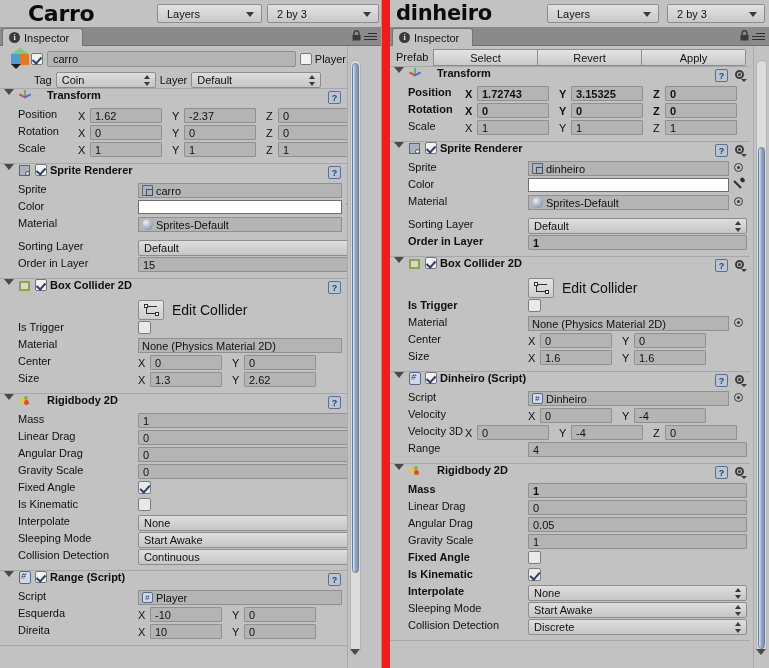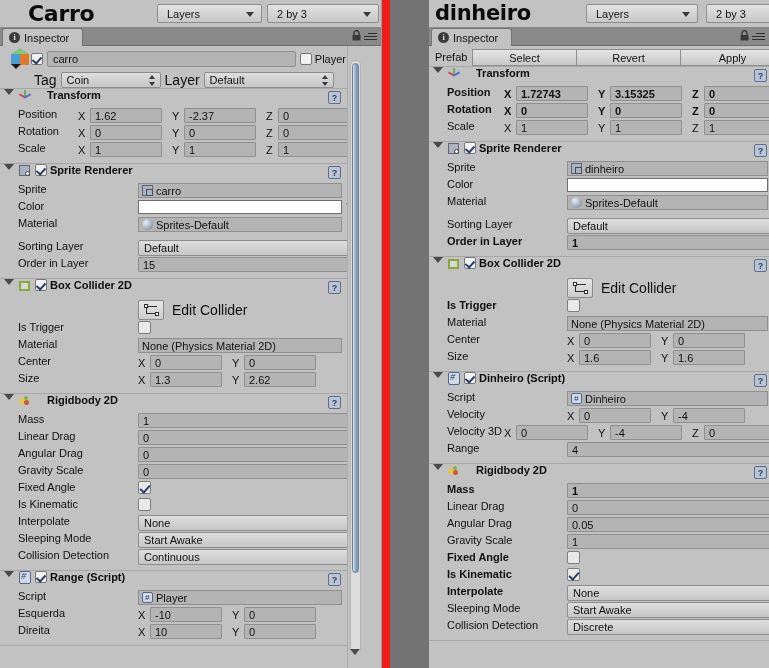--- a/index.html
+++ b/index.html
@@ -11,21 +11,21 @@
     color: #101010;
     overflow: hidden;
   }
   .root { position: relative; width: 769px; height: 668px; display: flex; }
 
   
   .panel { position: relative; height: 668px; background: #737373; overflow: hidden; }
   .panel-left  { width: 381px; }
   .divider     { width: 9px; background: #ee1c1c; height: 668px; flex: 0 0 9px;
                  border-left: 1px solid #9a9a9a; }
-  .panel-right { width: 379px; padding-left: 39px; }
+  .panel-right { width: 379px; }
 
   
   .toolbar { height: 27px; position: relative; background: #c2c2c2; }
   .obj-title {
     position: absolute; left: 28px; top: 1px;
     font-size: 22px; font-weight: bold; color: #0b0b0b;
     letter-spacing: -0.3px;
     font-family: "DejaVu Sans", sans-serif;
   }
   .obj-title.right { left: 6px; font-size: 21px; }
@@ -111,21 +111,21 @@
   .namefield {
     flex: 1; height: 16px; margin: 0 4px;
     background: #b4b4b4; border: 1px solid #8f8f8f; border-radius: 2px;
     font-size: 11px; line-height: 15px; padding-left: 5px; color: #101010;
   }
   .static-wrap { display:flex; align-items:center; gap:3px; font-size:11px; }
   .static-caret { width:0;height:0;border-left:4px solid transparent;
     border-right:4px solid transparent;border-top:5px solid #2e2e2e; margin-left:2px;}
   .objhead-row2 { display: flex; align-items: center; height: 18px; margin-top: 2px; gap:4px;
                   padding-left: 30px;}
-  .lbl-inline { font-size: 14px; }
+  .lbl-inline { font-size: 11px; }
   .popup {
     height: 16px; background: linear-gradient(#dedede,#c6c6c6);
     border: 1px solid #8d8d8d; border-radius: 2px;
     font-size: 11px; line-height: 15px; padding-left: 5px;
     position: relative; color: #101010;
   }
   .popup .updown {
     position: absolute; right: 4px; top: 2px; width: 7px; height: 11px;
   }
   .popup .updown::before, .popup .updown::after{

